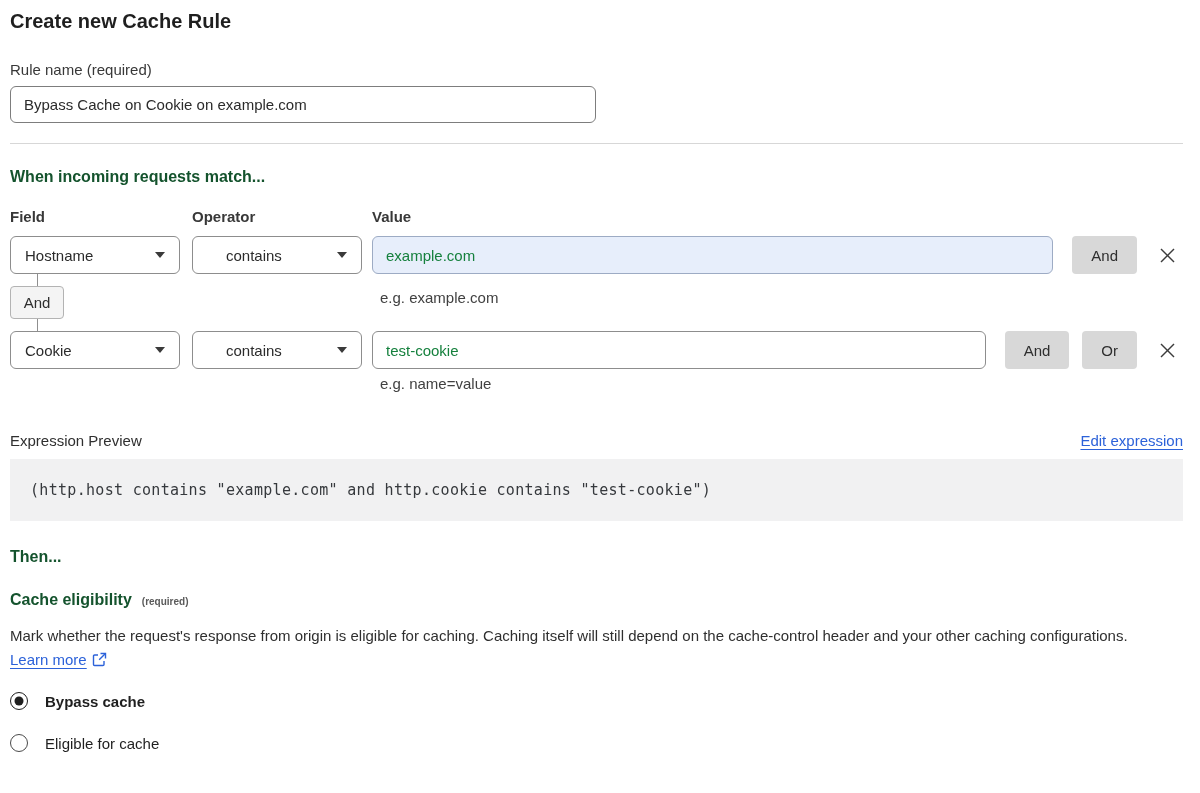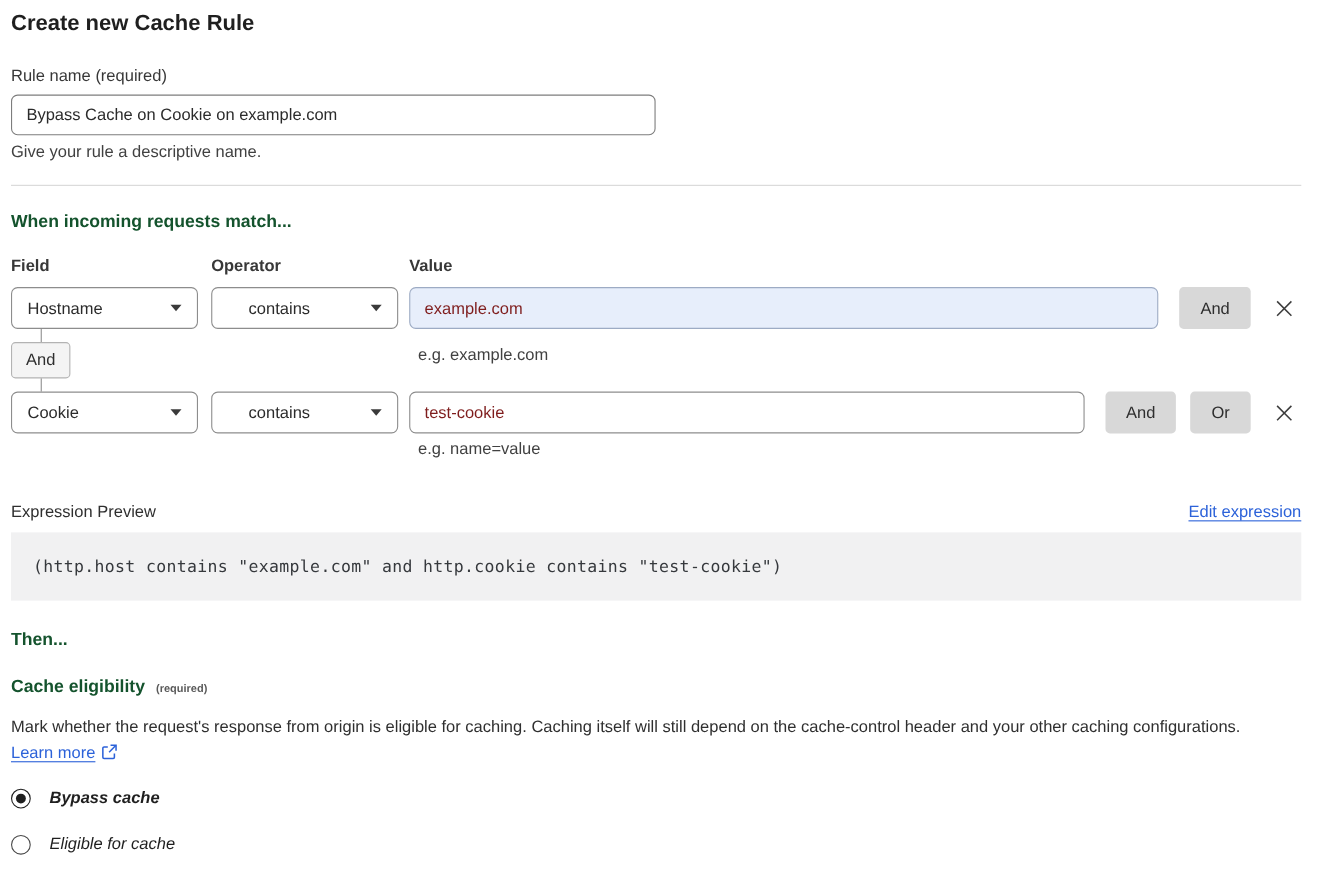--- a/index.html
+++ b/index.html
@@ -38,21 +38,21 @@
     padding: 0 14px; font-size: 15px; color: #2b2b2b; cursor: pointer; flex: none;
   }
   .select.field-select { margin-right: 12px; }
   .select.operator-select { margin-right: 10px; padding-left: 33px; }
   .chevron {
     width: 0; height: 0; border-left: 5px solid transparent; border-right: 5px solid transparent;
     border-top: 6px solid #3a3a3a; flex: none; margin-left: 8px;
   }
   .value-input {
     flex: 1; height: 38px; border: 1px solid #8d8d8d; border-radius: 6px;
-    padding: 0 13px; font-size: 15px; color: #7f1d1d; background: #fff;
+    padding: 0 13px; font-size: 15px; color: #15803d; background: #fff;
     font-family: "Liberation Sans", sans-serif; outline: none; min-width: 0;
   }
   .value-input.highlighted { background: #e7eefb; border-color: #9dabc4; }
 
   .logic-btn {
     height: 38px; padding: 0 19px; background: #d8d8d8; border: none; border-radius: 4px;
     font-size: 15px; color: #2e2e2e; cursor: pointer; flex: none;
     font-family: "Liberation Sans", sans-serif;
   }
   .logic-btn.first { margin-left: 19px; }
@@ -88,21 +88,21 @@
     font-size: 15px; color: #36393d; letter-spacing: 0.3px; white-space: pre;
   }
 
   .then-heading { margin-top: 26px; }
   .cache-heading-row { margin-top: 23px; display: flex; align-items: baseline; }
   .required-note { margin-left: 10px; font-size: 10px; color: #5a5a5a; font-weight: 700; }
 
   .description { margin-top: 14px; width: 1160px; font-size: 15px; color: #2f2f2f; line-height: 24px; }
   .ext-link-icon { vertical-align: -2px; margin-left: 5px; }
 
-  .radio-row { display: flex; cursor: pointer; font-style: italic; }
+  .radio-row { display: flex; align-items: center; cursor: pointer; }
   .radio-row.first { margin-top: 20px; }
   .radio-row.second { margin-top: 24px; }
   .radio-circle {
     width: 18px; height: 18px; border-radius: 50%; border: 1px solid #4a4a4a;
     background: #fff; flex: none; position: relative;
   }
   .radio-circle.selected { border: 1.5px solid #1f1f1f; }
   .radio-circle.selected::after {
     content: ""; position: absolute; left: 50%; top: 50%; transform: translate(-50%, -50%);
     width: 9px; height: 9px; border-radius: 50%; background: #1f1f1f;
@@ -112,21 +112,20 @@
 </style>
 </head>
 <body>
 
 <div class="container">
 
   <h1 class="page-title">Create new Cache Rule</h1>
 
   <div class="field-label">Rule name (required)</div>
   <input class="rule-name-input" type="text" value="Bypass Cache on Cookie on example.com" style="">
-  <div class="helper-text">Give your rule a descriptive name.</div>
 
   <hr class="divider">
 
   <h2 class="section-heading">When incoming requests match...</h2>
 
   <div class="col-labels">
     <div class="col-label-field">Field</div>
     <div class="col-label-operator">Operator</div>
     <div>Value</div>
   </div>

